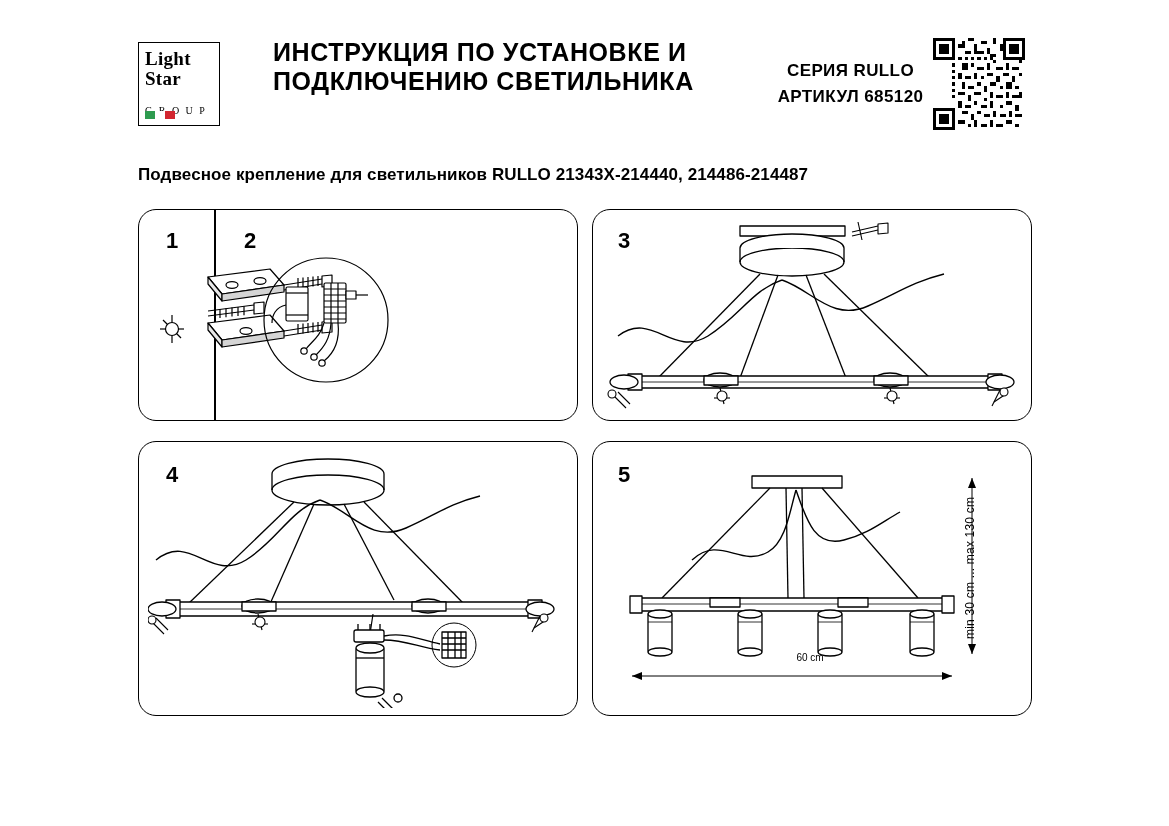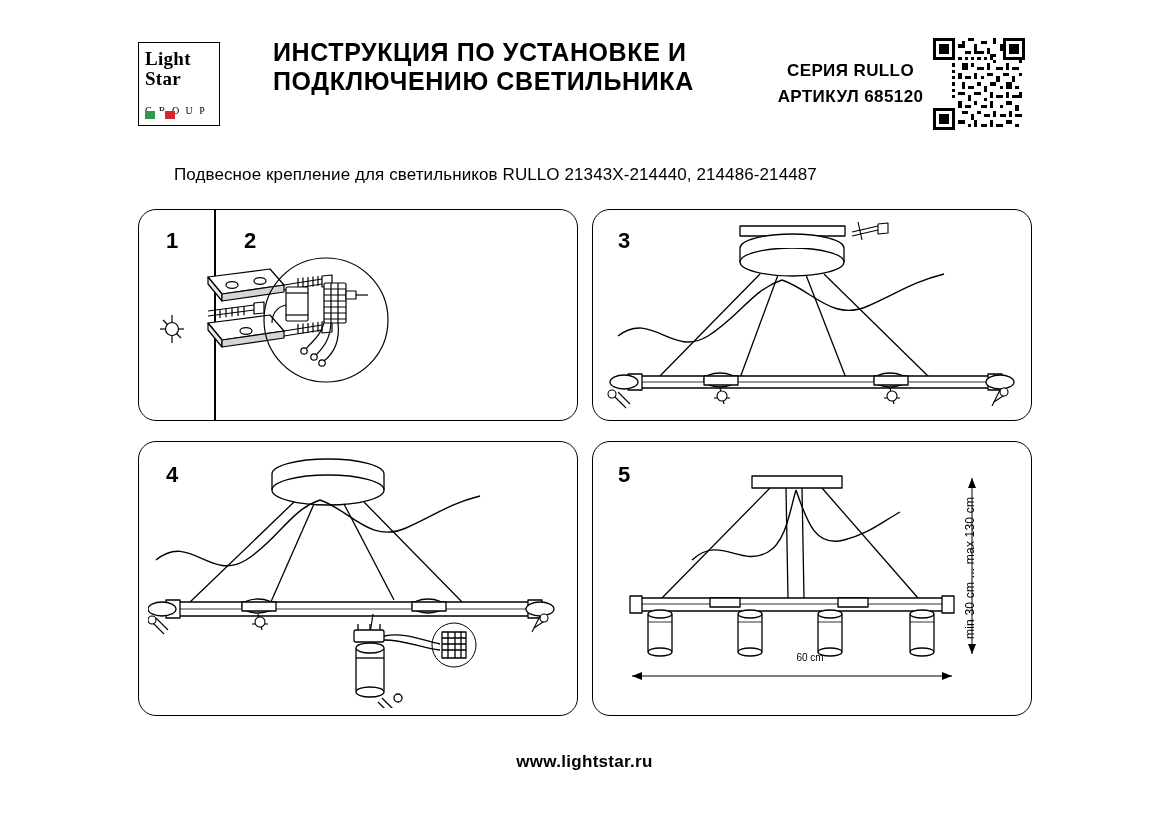--- a/index.html
+++ b/index.html
@@ -101,23 +101,22 @@
   }
   .qr canvas, .qr svg { display: block; }
 
   
   .subtitle {
     position: absolute;
     left: 138px;
     top: 165px;
     width: 900px;
     font-size: 17px;
-    font-weight: normal;
+    font-weight: bold;
     letter-spacing: 0.1px;
-    margin-left: 36px;
   }
 
   
   .panel {
     position: absolute;
     border: 1.5px solid #000;
     border-radius: 18px;
     box-sizing: border-box;
     background: #fff;
   }
@@ -560,15 +559,14 @@
         </g>
       </g>
     </svg>
   </div>
 
   <div style="position:absolute; left:745px; top:652px; width:130px; text-align:center; font-size:10px;">60 cm</div>
 
   <div style="position:absolute; left:963px; top:483px; width:18px; height:170px; font-size:12px; letter-spacing:0.2px;
               writing-mode:vertical-rl; transform:rotate(180deg); text-align:center;">min 30 cm ... max 130 cm</div>
 
-  <div class="footer">www.lightstar.ru</div>
 
 </div>
 
 </body></html>

